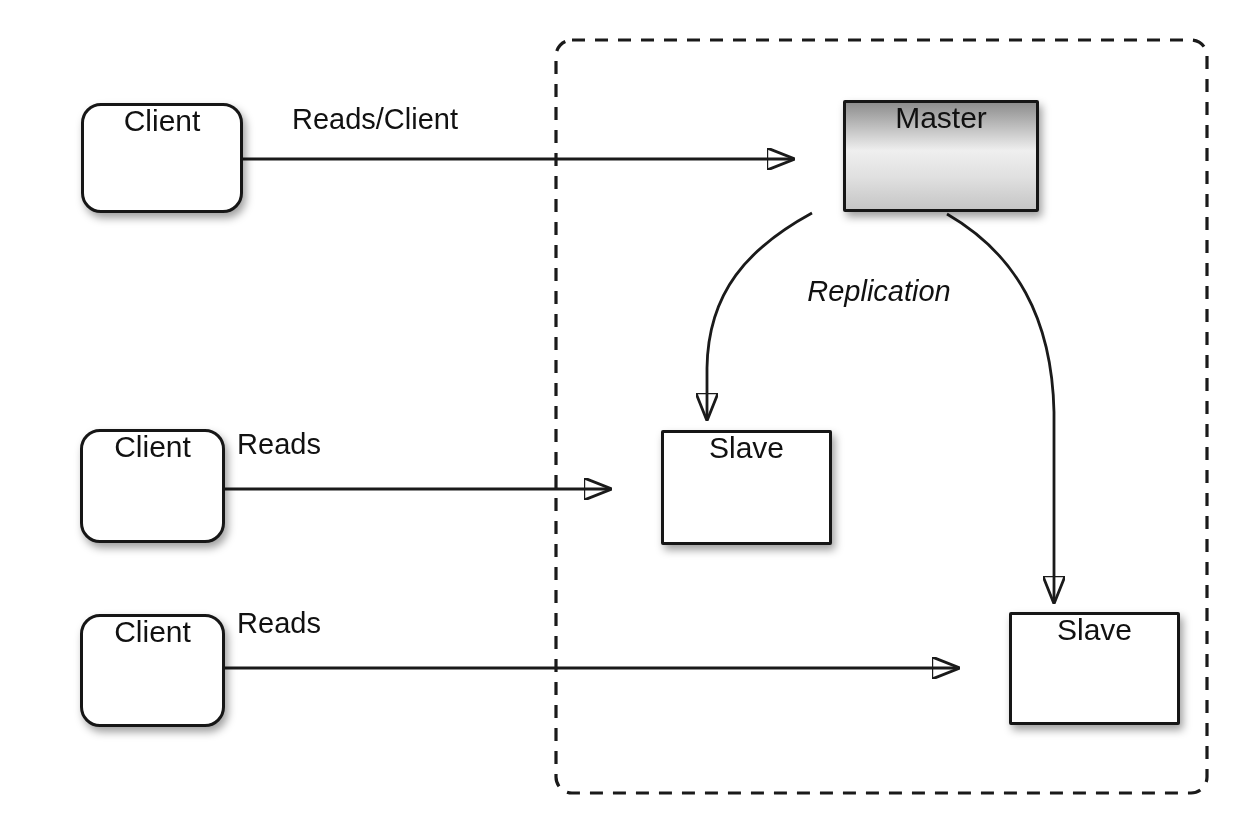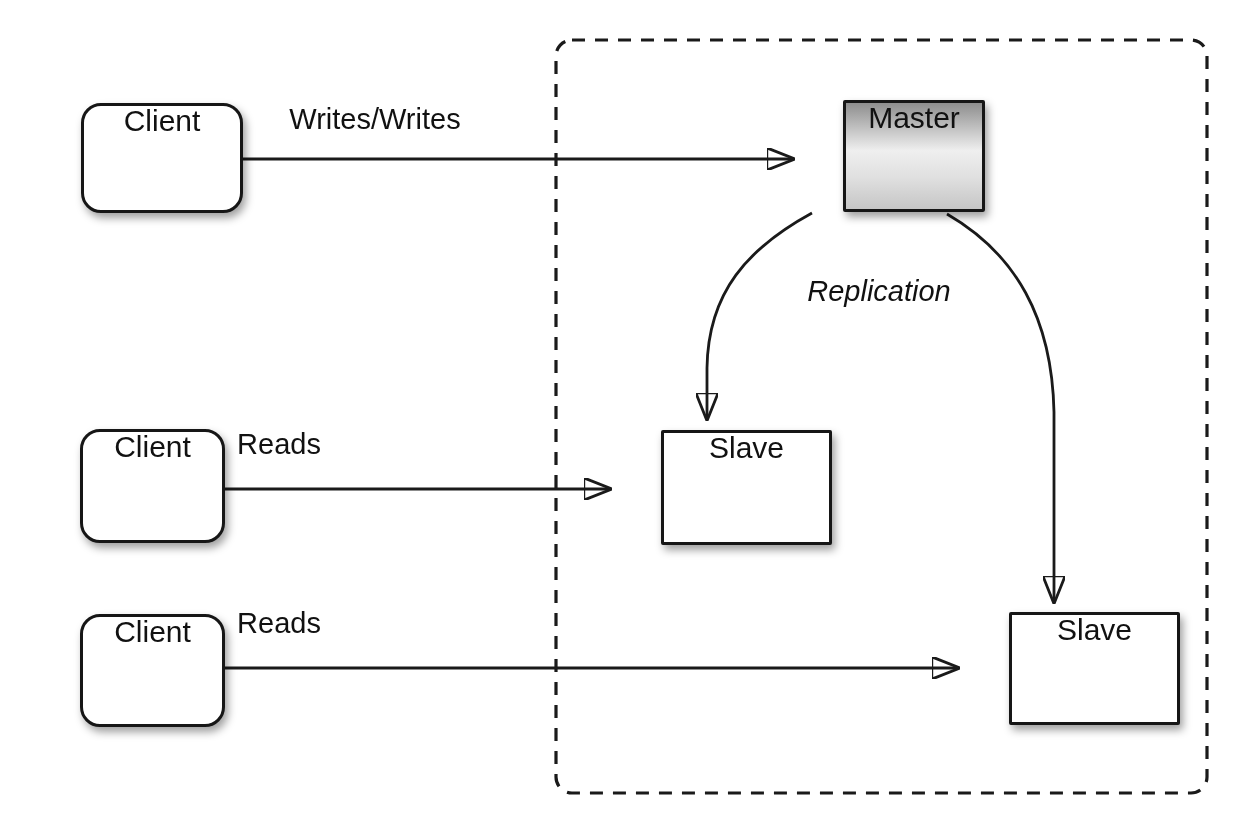--- a/index.html
+++ b/index.html
@@ -36,21 +36,21 @@
     margin-left:40px;
   }
   .client{border-radius:20px;}
   .rect{border-radius:2px;}
   .master{
     background:linear-gradient(180deg,#8e8e8e 0%,#efefef 45%,#e0e0e0 70%,#c6c6c6 100%);
   }
   .client-1{left:41px;top:103px;width:162px;height:110px;}
   .client-2{left:40px;top:429px;width:145px;height:114px;}
   .client-3{left:40px;top:614px;width:145px;height:113px;}
-  .master-box{left:803px;top:100px;width:142px;height:112px;}
+  .master-box{left:803px;top:100px;width:196px;height:112px;}
   .slave-1{left:621px;top:430px;width:171px;height:115px;}
   .slave-2{left:969px;top:612px;width:171px;height:113px;}
   .edge-label{
     position:absolute;
     transform:translateX(-50%);
     font-size:29px;
     line-height:1.1;
     white-space:nowrap;
     color:#111;
   }
@@ -101,21 +101,21 @@
   </div>
 
   <div class="node rect slave-1">
     <span>Slave</span>
   </div>
 
   <div class="node rect slave-2">
     <span>Slave</span>
   </div>
 
-  <div class="edge-label lbl-reads-writes">Writes/Writes</div>
+  <div class="edge-label lbl-reads-writes">Reads/Client</div>
 
   <div class="edge-label lbl-reads-1">Reads</div>
 
   <div class="edge-label lbl-reads-2">Reads</div>
 
   <div class="edge-label lbl-replication">Replication</div>
 
 </div>
 
 </body></html>

